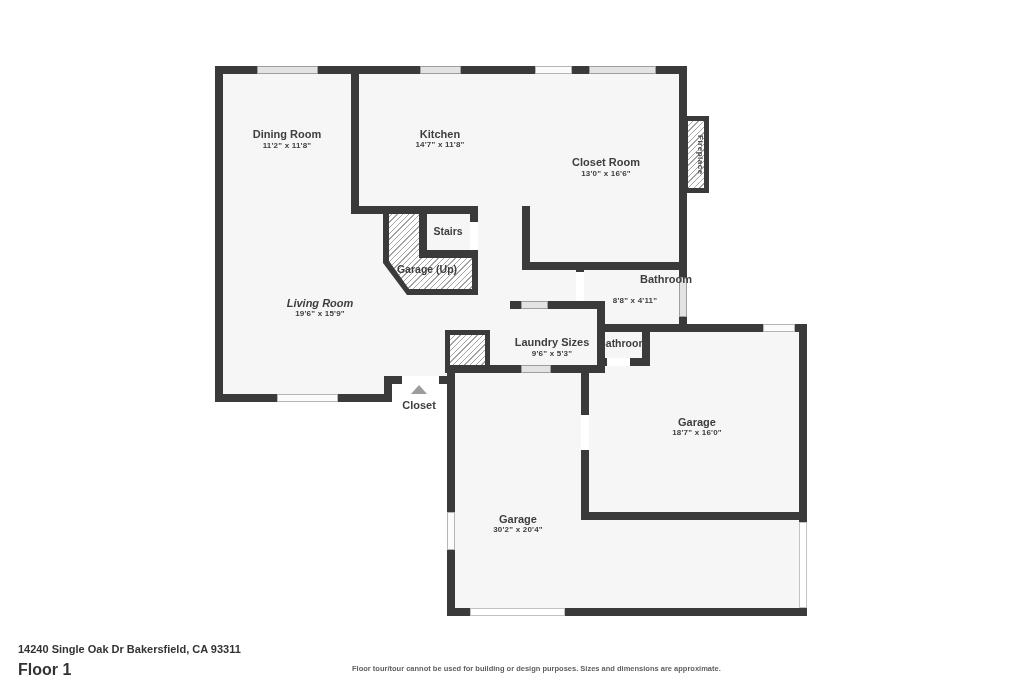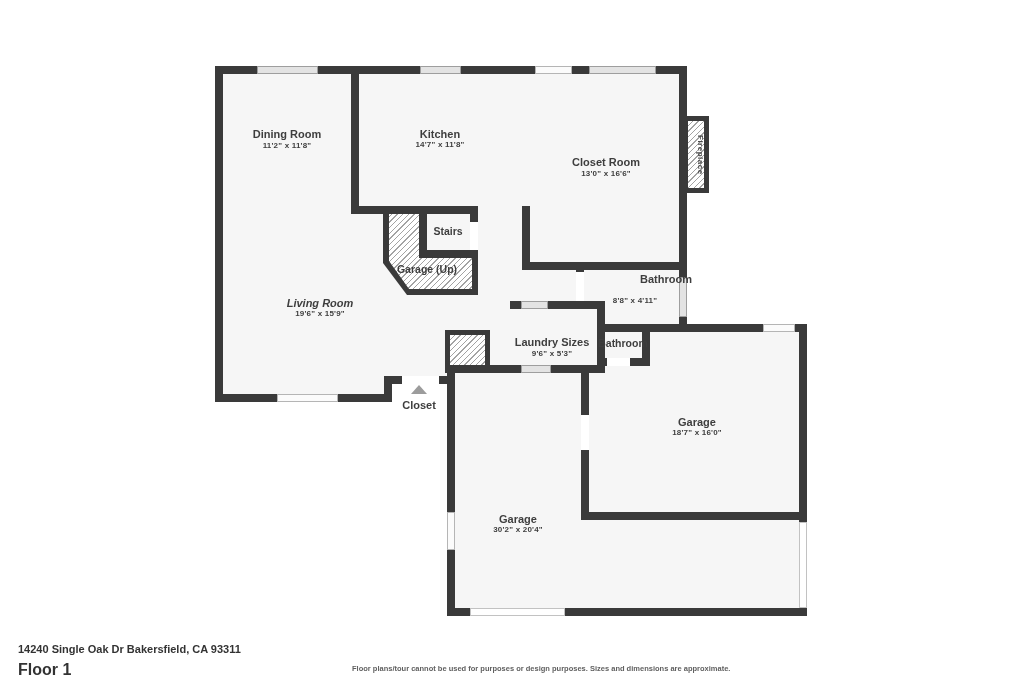--- a/index.html
+++ b/index.html
@@ -124,15 +124,15 @@
   <div class="lbl name" style="left:697px;top:417px;">Garage</div>
   <div class="lbl dims" style="left:697px;top:429px;">18'7" x 16'0"</div>
 
   <div class="lbl name" style="left:518px;top:514px;">Garage</div>
   <div class="lbl dims" style="left:518px;top:526px;">30'2" x 20'4"</div>
 
   <div class="lbl name" style="left:419px;top:400px;">Closet</div>
 
   <div class="footer-line1">14240 Single Oak Dr Bakersfield, CA 93311</div>
   <div class="footer-line2">Floor 1</div>
-  <div class="disclaimer">Floor plans/tour cannot be used for purposes or design purposes. Sizes and dimensions are approximate.</div>
+  <div class="disclaimer">Floor tour/tour cannot be used for building or design purposes. Sizes and dimensions are approximate.</div>
 
 </div>
 
 </body></html>

